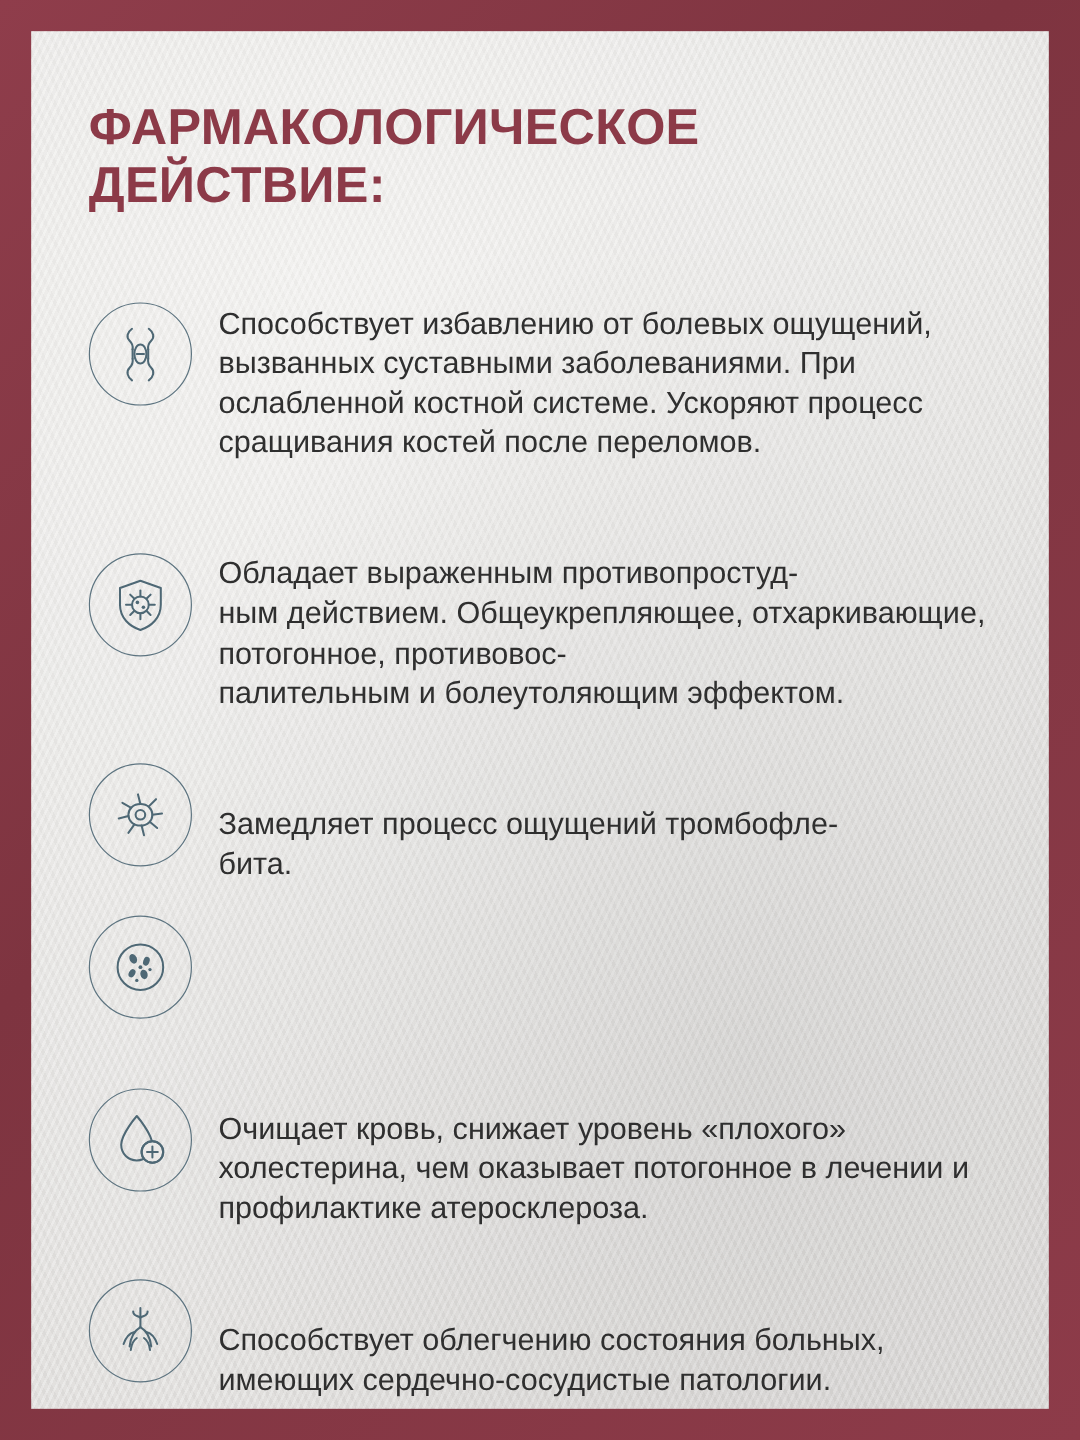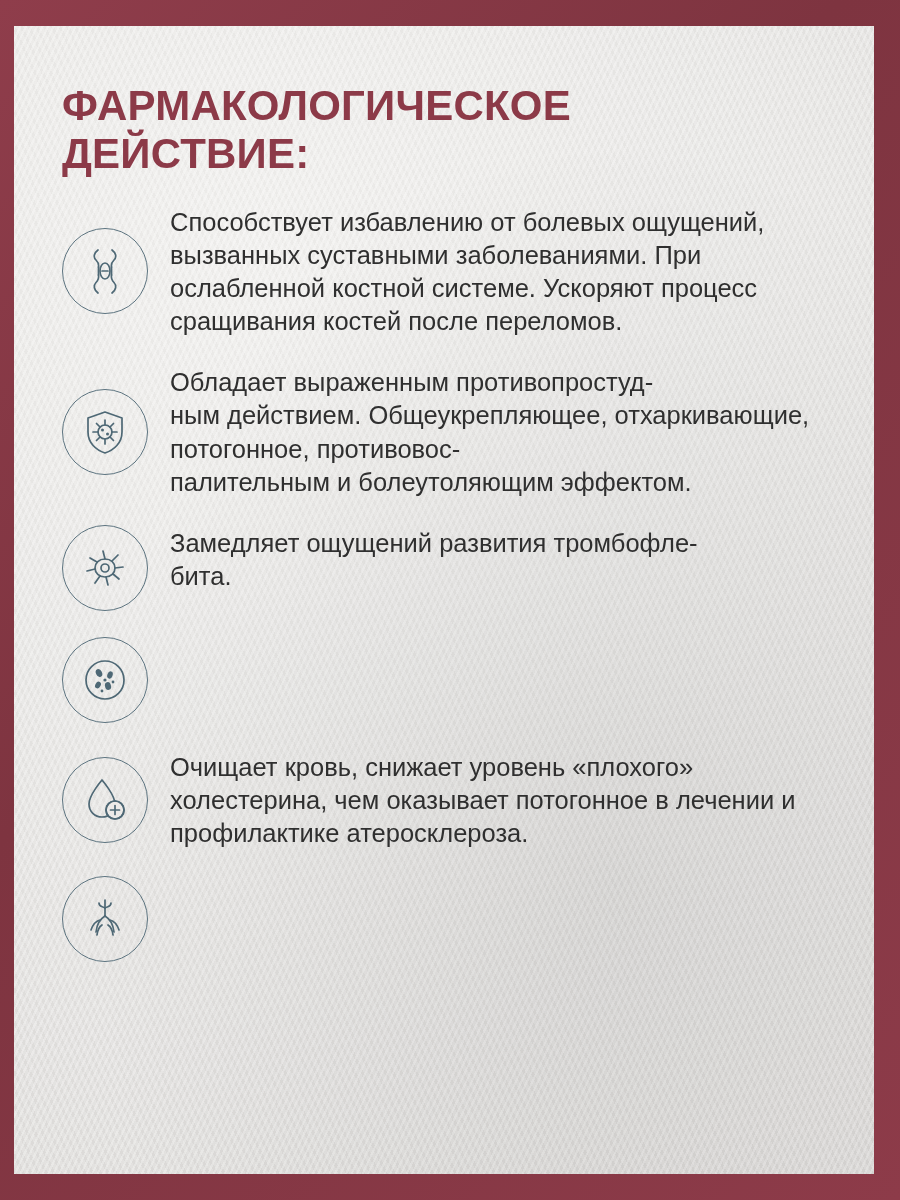--- a/index.html
+++ b/index.html
@@ -13,21 +13,21 @@
     font-family: "Liberation Sans", sans-serif;
     overflow: hidden;
   }
   .page {
     position: relative;
     width: 900px;
     height: 1200px;
     box-sizing: border-box;
     background:
       linear-gradient(135deg, #8f3d4b 0%, #7e3440 40%, #8d3b49 100%);
-    padding: 26px 26px 26px 14px;
+    padding: 26px 26px 26px 26px;
   }
   .card {
     position: relative;
     width: 100%;
     height: 100%;
     box-sizing: border-box;
     background:
       radial-gradient(circle at 28% 18%, #f2f1ef 0%, #e9e8e6 45%, #dedcda 100%);
     overflow: hidden;
     padding: 56px 48px 20px 48px;
@@ -103,20 +103,21 @@
     stroke: none;
   }
   .text {
     flex: 1 1 auto;
     color: #2f2f2f;
     font-size: 25.5px;
     line-height: 1.30;
     padding-top: 2px;
     max-width: 640px;
     white-space: pre-line;
+    margin-top: 48px;
   }
   
   .item.align-center .icon-wrap { align-self: center; }
 </style>
 </head>
 <body>
 
 <div class="page">
   <div class="card">
     <div class="content">
@@ -171,21 +172,21 @@
               <path d="M27 18 L25 10"></path>
               <path d="M34 20 L40 14"></path>
               <path d="M37 27 L45 26"></path>
               <path d="M35 33 L41 38"></path>
               <path d="M28 36 L30 44"></path>
               <path d="M22 35 L17 42"></path>
               <path d="M17 28 L9 30"></path>
               <path d="M19 21 L12 17"></path>
             </svg>
           </span>
-          <div class="text">Замедляет ощущений развития тромбофле-
+          <div class="text">Замедляет процесс ощущений тромбофле-
 бита.</div>
         </div>
 
         <div class="item align-center">
           <span class="icon-wrap">
             <svg viewBox="0 0 54 54" aria-hidden="true">
               <circle cx="27" cy="27" r="19"></circle>
               <ellipse class="solid" cx="21" cy="20" rx="3" ry="4.2" transform="rotate(-25 21 20)"></ellipse>
               <ellipse class="solid" cx="32" cy="22" rx="2.6" ry="3.8" transform="rotate(20 32 22)"></ellipse>
               <ellipse class="solid" cx="20" cy="32" rx="2.6" ry="3.6" transform="rotate(30 20 32)"></ellipse>
@@ -217,18 +218,19 @@
               <path d="M27 24 C22 27 19 31 18 40"></path>
               <path d="M27 24 C32 27 35 31 36 40"></path>
               <path d="M22 28 C18 29 15 32 13 38"></path>
               <path d="M32 28 C36 29 39 32 41 38"></path>
               <path d="M24 33 C21 35 19.5 38 19 43"></path>
               <path d="M30 33 C33 35 34.5 38 35 43"></path>
               <path d="M27 16 C24 14 21 15 21 11"></path>
               <path d="M27 16 C30 14 33 15 33 11"></path>
             </svg>
           </span>
+          <div class="text">Способствует облегчению состояния больных, имеющих сердечно-сосудистые патологии.</div>
         </div>
 
       </div>
     </div>
   </div>
 </div>
 
 </body></html>

